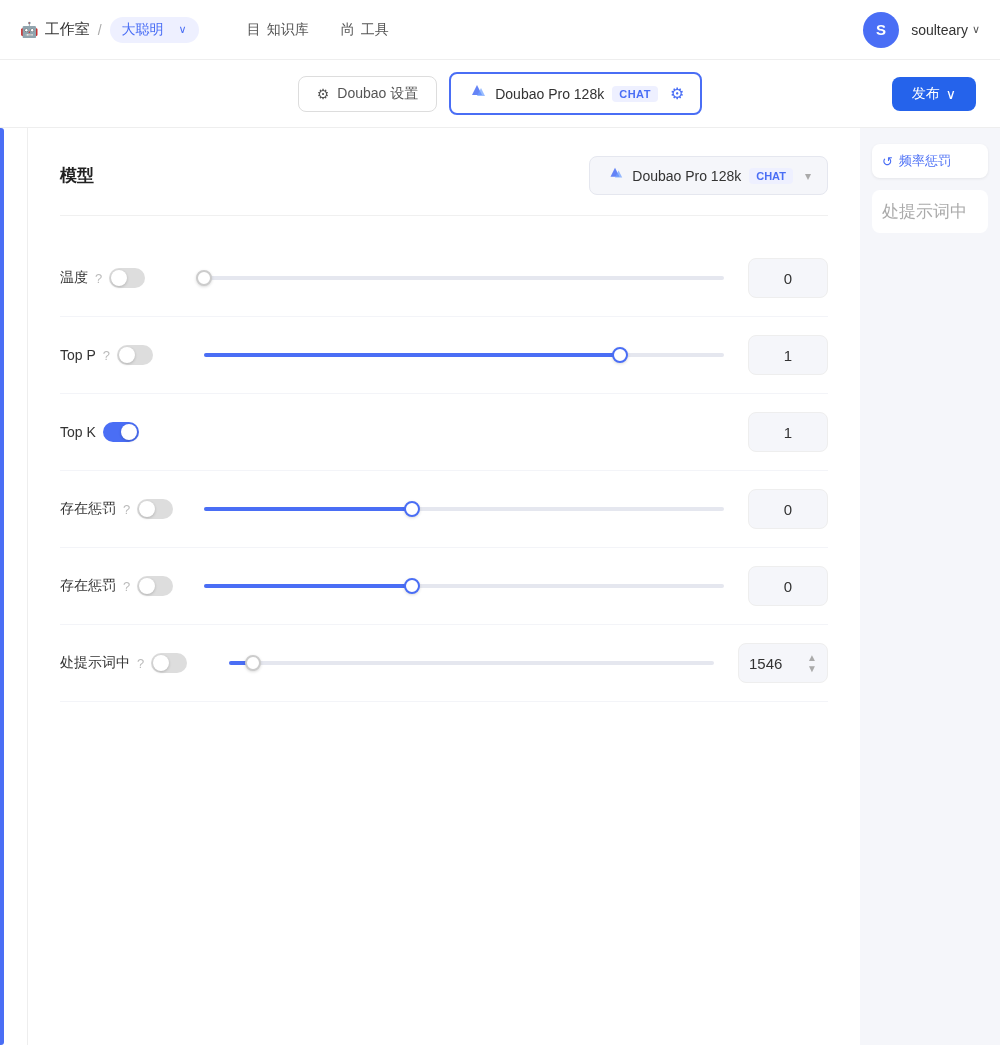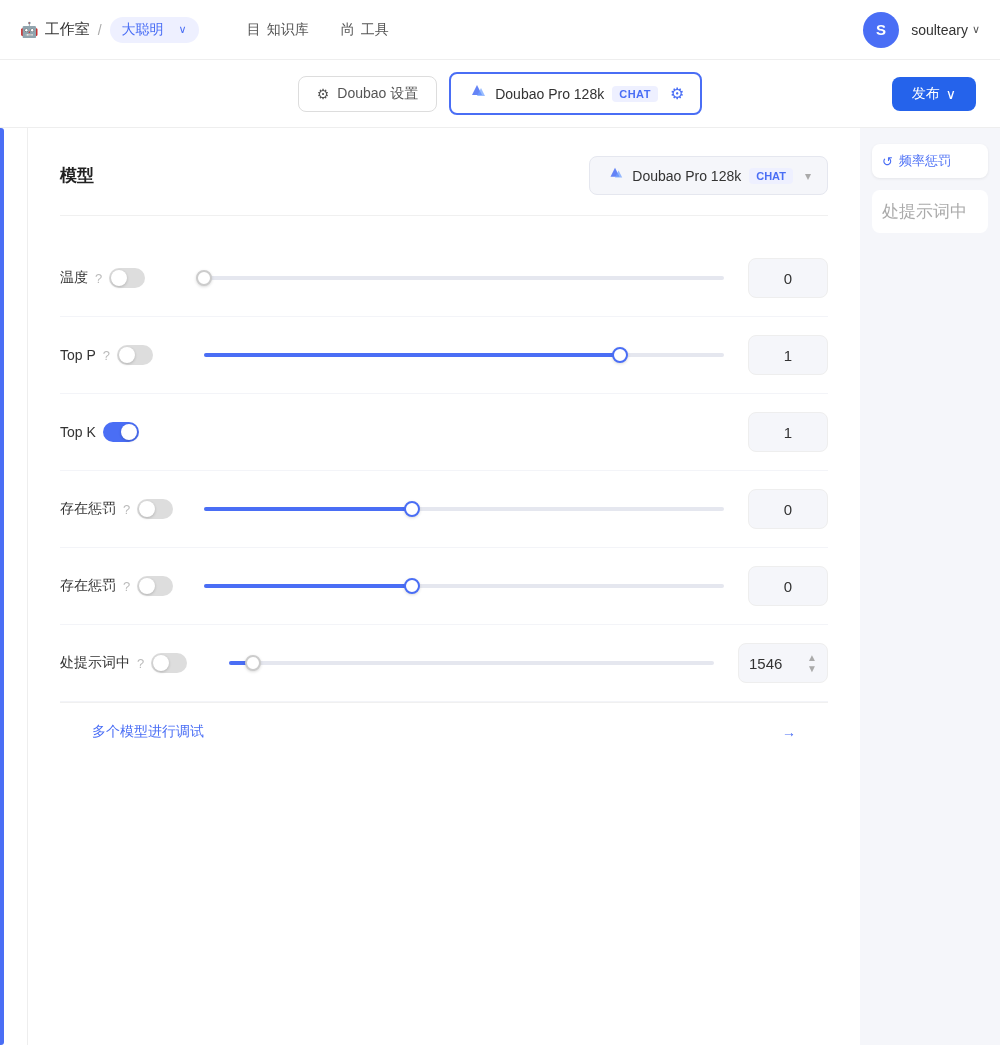--- a/index.html
+++ b/index.html
@@ -585,24 +585,20 @@
           <span>1546</span>
           <div class="spin-arrows">
             <span>▲</span>
             <span>▼</span>
           </div>
         </div>
       </div>
 
     </div>
 
-    <div class="footer-link">
-      <span>多个模型进行调试</span>
-      <span>→</span>
-    </div>
   </div>
 
   <div class="right-panel">
     <div class="right-action-btn">
       <span>↺</span>
       <span>频率惩罚</span>
     </div>
     <div class="right-hint">
       <span>处提示词中</span>
     </div>

